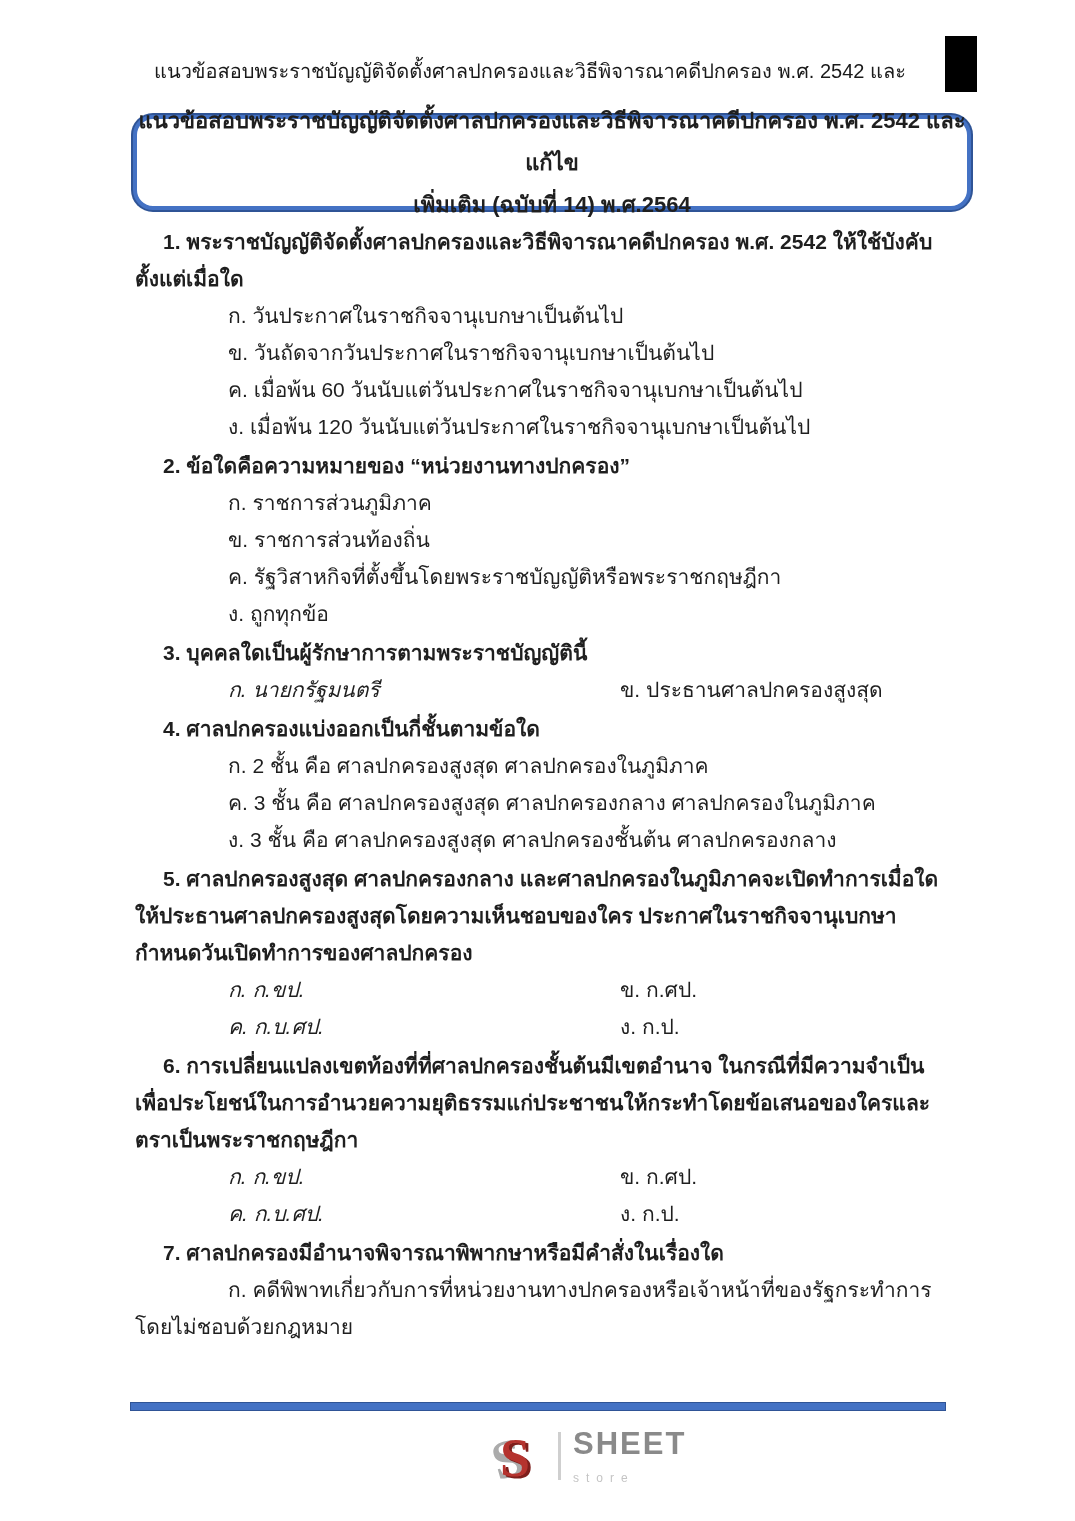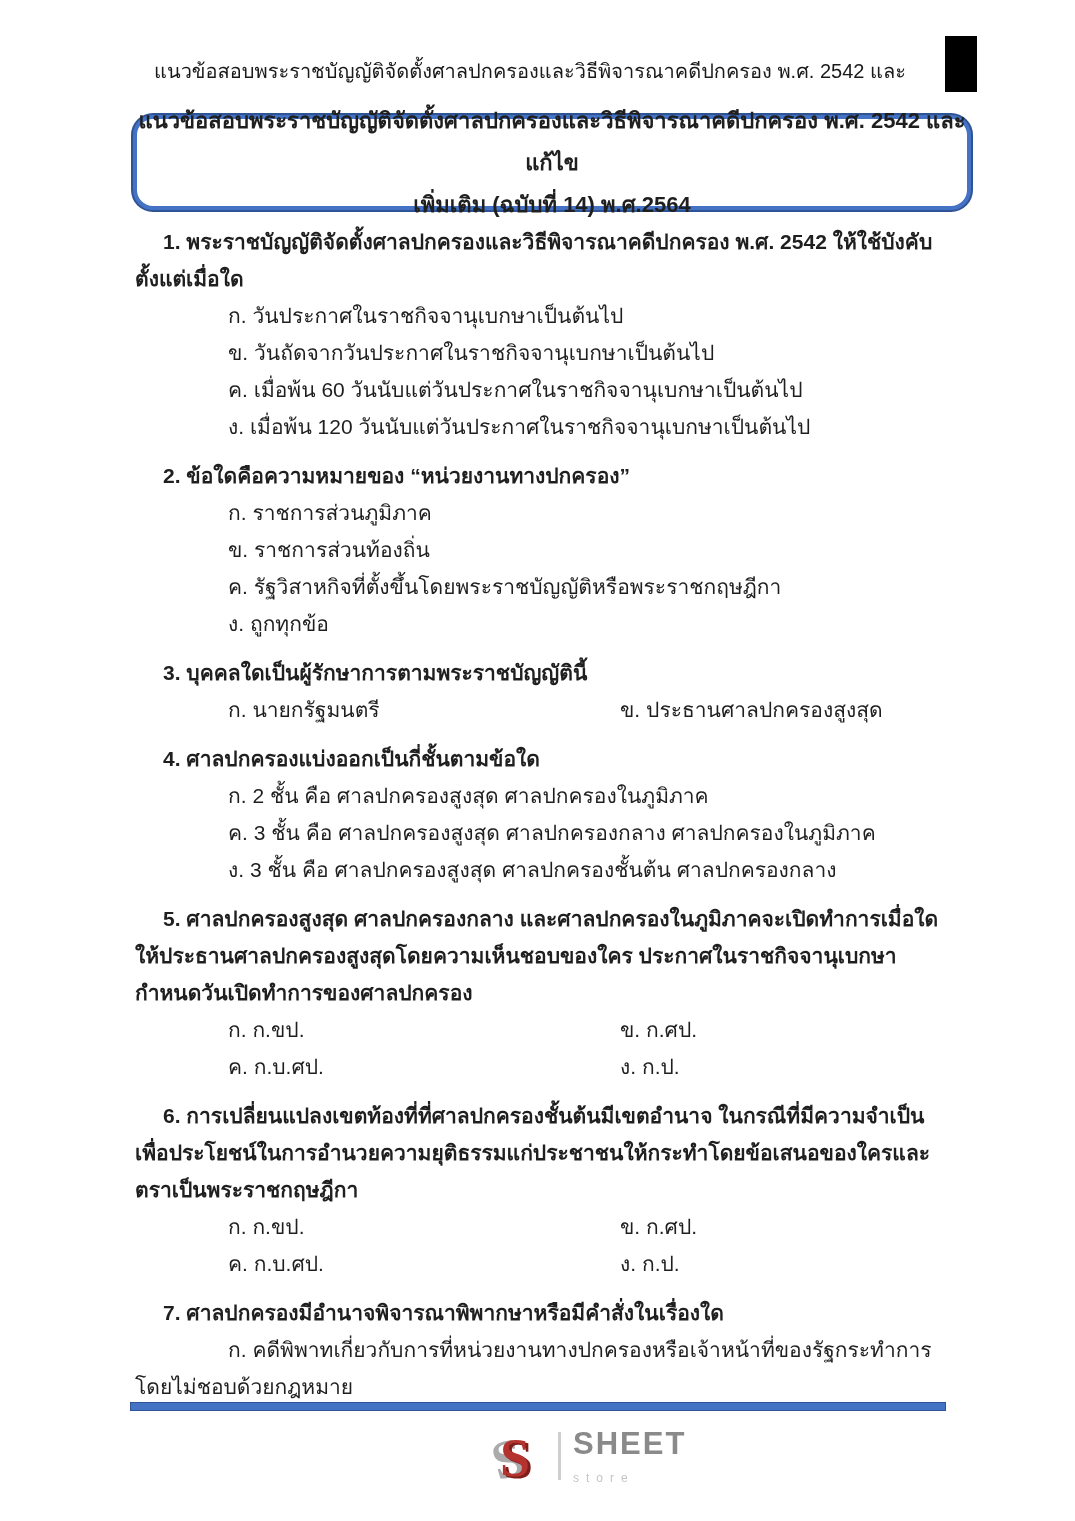--- a/index.html
+++ b/index.html
@@ -44,25 +44,25 @@
     display:flex;flex-direction:column;align-items:center;justify-content:center;
     text-align:center;font-weight:bold;font-size:22px;line-height:42px;
     background:#ffffff;
   }
   .title-box p{margin:0;}
   
   .content{
     position:absolute;top:223px;left:135px;width:812px;
     font-size:21px;line-height:37px;
   }
-  .question + .question{margin-top:12px;}
+  .question + .question{margin-top:2px;}
   .q-text{margin:0;font-weight:bold;text-indent:28px;}
   .opt{margin:0;text-indent:93px;font-weight:normal;}
   .opt-row{margin-left:93px;display:flex;font-weight:normal;}
-  .opt-row .cell-left{width:392px;flex:0 0 392px;}
+  .opt-row .cell-left{width:392px;flex:0 0 392px;font-style:italic;}
   .opt-row .cell-right{flex:1;}
   
   .footer-bar{
     position:absolute;top:1402px;left:130px;width:816px;height:9px;
     background:var(--accent-blue);
     border:1px solid var(--accent-blue-dark);
   }
   .brand-logo{
     position:absolute;top:1424px;left:488px;
     display:flex;align-items:center;

